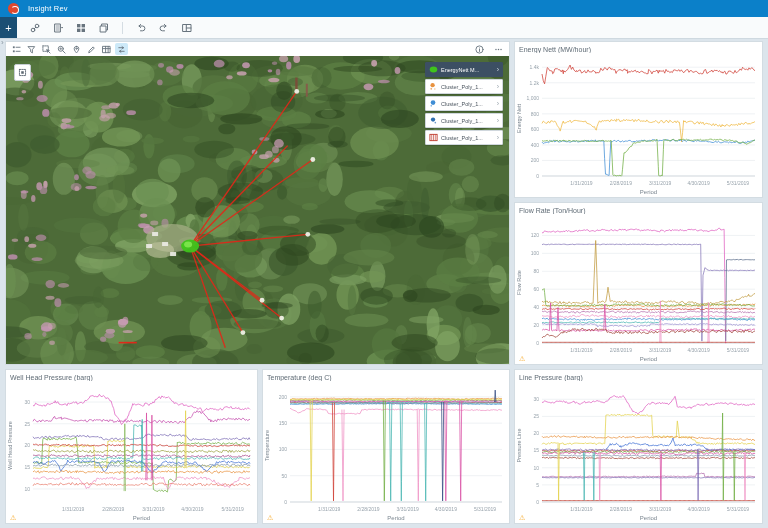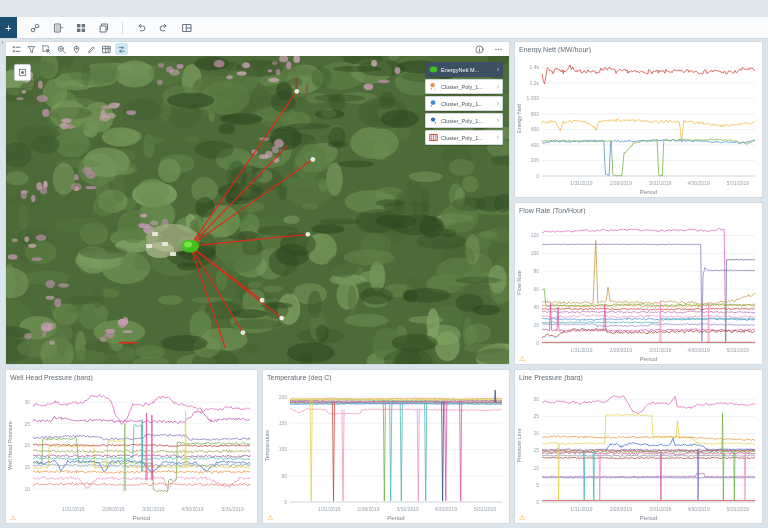--- a/index.html
+++ b/index.html
@@ -43,20 +43,24 @@
   .leg-row.dark .leg-label{color:#fff;}
   .leg-chev{font-size:7px;color:#9aa4ad;line-height:7px;}
   .leg-row.dark .leg-chev{color:#cfd8df;}
   .leg-ico{width:9px;height:9px;flex:0 0 9px;}
 </style>
 </head>
 <body>
 
 <div id="app">
 
+  <div id="app-header">
+    <div id="logo"></div>
+    <div id="app-title">Insight Rev</div>
+  </div>
 
   <div id="main-toolbar">
     <div id="add-tile">+</div>
     <div class="tb-icons" id="tb-icons">
         <div class="tb-btn">
           <svg width="10" height="10" viewBox="0 0 10 10">
             <circle stroke="#68747e" fill="none" stroke-width="1" stroke-linecap="round" stroke-linejoin="round" cx="3" cy="7" r="1.8"></circle>
             <circle stroke="#68747e" fill="none" stroke-width="1" stroke-linecap="round" stroke-linejoin="round" cx="7" cy="3" r="1.8"></circle>
             <path stroke="#68747e" fill="none" stroke-width="1" stroke-linecap="round" stroke-linejoin="round" d="M4.2 5.8 L5.8 4.2"></path>
           </svg>

